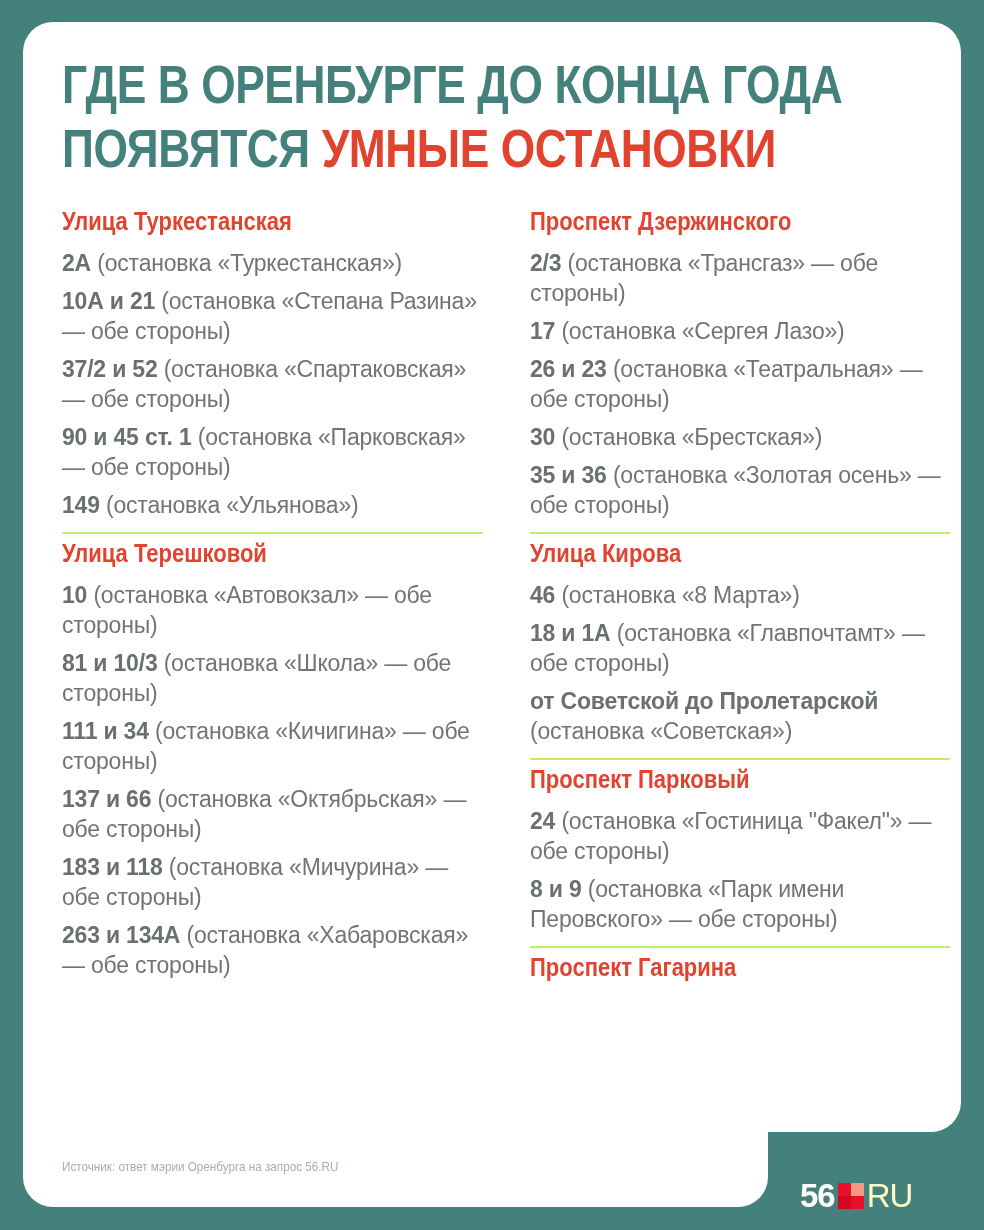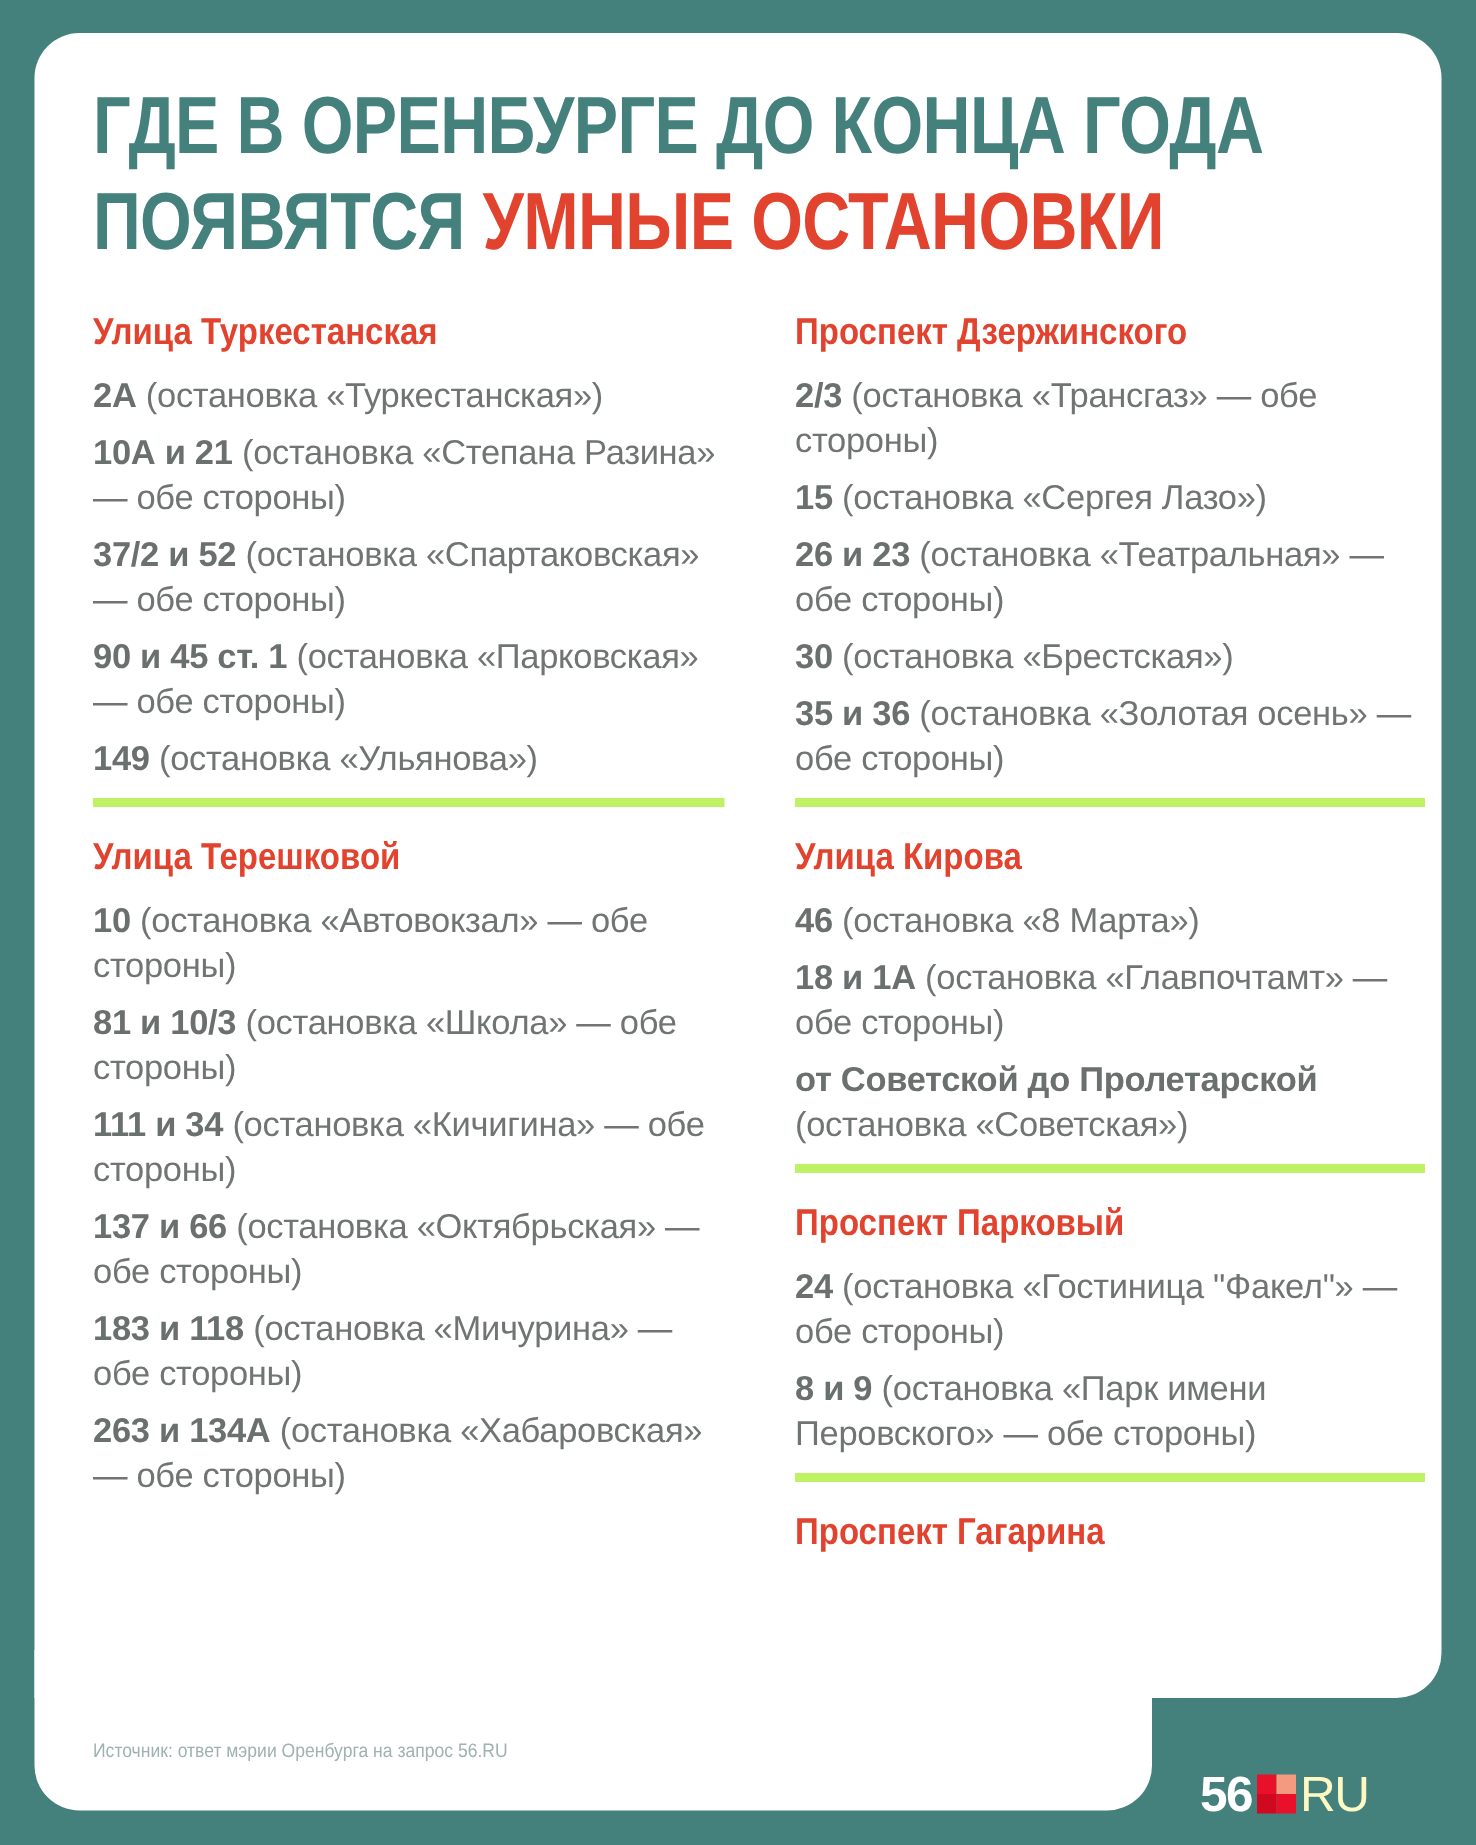--- a/index.html
+++ b/index.html
@@ -49,23 +49,22 @@
   .col {
     position: absolute;
     top: 202px;
     width: 420px;
   }
   .col.left { left: 62px; }
   .col.right { left: 530px; }
 
   .section { padding-top: 0; }
   .section + .section {
-    border-top: 6px solid #bef264;
+    border-top: 2px solid #bef264;
     margin-top: 12px;
-    padding-top: 14px;
   }
   .col.left .section + .section { margin-right: -1px; }
 
   .section-title {
     font-weight: 700;
     font-size: 25px;
     line-height: 38px;
     color: #e2432f;
     transform: scaleX(0.88);
     transform-origin: left center;
@@ -151,21 +150,21 @@
     <div class="entry"><span class="num">137 и 66</span><span> (остановка «Октябрьская» — обе стороны)</span></div>
     <div class="entry"><span class="num">183 и 118</span><span> (остановка «Мичурина» — обе стороны)</span></div>
     <div class="entry"><span class="num">263 и 134А</span><span> (остановка «Хабаровская» — обе стороны)</span></div>
   </div>
 </div>
 
 <div class="col right">
   <div class="section">
     <div class="section-title">Проспект Дзержинского</div>
     <div class="entry"><span class="num">2/3</span><span> (остановка «Трансгаз» — обе стороны)</span></div>
-    <div class="entry"><span class="num">15</span><span> (остановка «Сергея Лазо»)</span></div>
+    <div class="entry"><span class="num">17</span><span> (остановка «Сергея Лазо»)</span></div>
     <div class="entry"><span class="num">26 и 23</span><span> (остановка «Театральная» — обе стороны)</span></div>
     <div class="entry"><span class="num">30</span><span> (остановка «Брестская»)</span></div>
     <div class="entry"><span class="num">35 и 36</span><span> (остановка «Золотая осень» — обе стороны)</span></div>
   </div>
   <div class="section">
     <div class="section-title">Улица Кирова</div>
     <div class="entry"><span class="num">46</span><span> (остановка «8 Марта»)</span></div>
     <div class="entry"><span class="num">18 и 1А</span><span> (остановка «Главпочтамт» — обе стороны)</span></div>
     <div class="entry"><span class="num">от Советской до Пролетарской</span><span> (остановка «Советская»)</span></div>
   </div>

